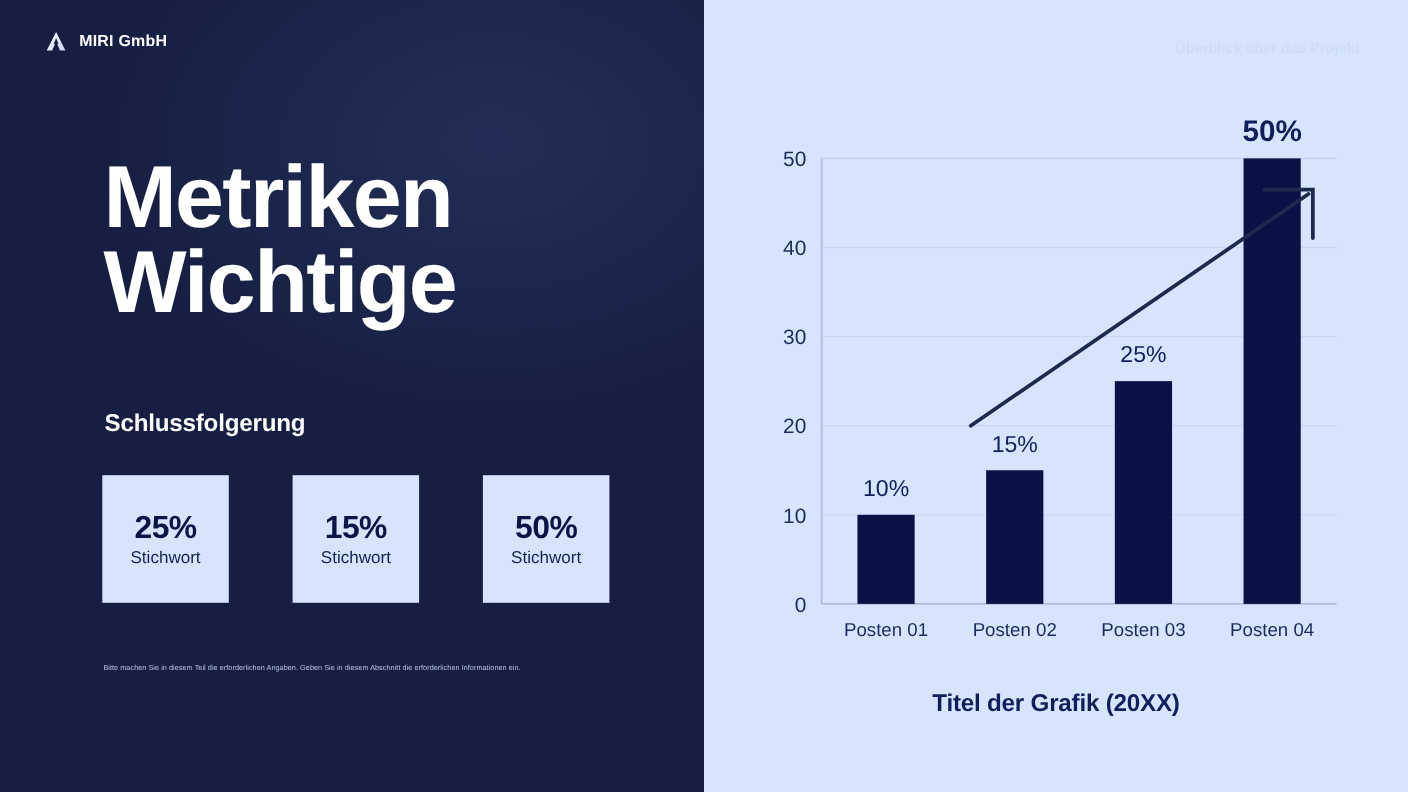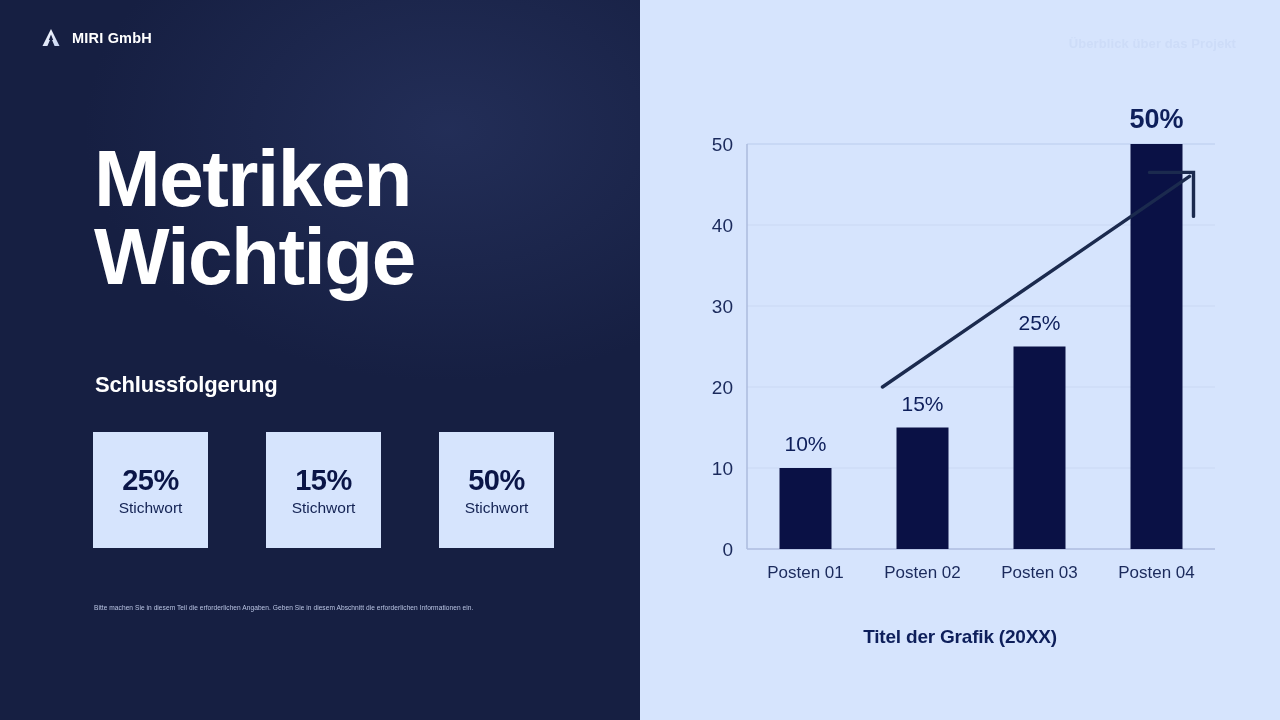--- a/index.html
+++ b/index.html
@@ -126,21 +126,21 @@
   .chart-svg {
     position: absolute;
     left: 0; top: 0;
   }
   .chart-title {
     position: absolute;
     left: 0; right: 0;
     top: 626px;
     text-align: center;
     color: #0e1f5b;
-    font-size: 19px;
+    font-size: 22px;
     font-weight: bold;
     letter-spacing: -0.2px;
   }
   .tick-label {
     fill: #1b2a5c;
     font-family: "Liberation Sans", sans-serif;
     font-size: 19px;
   }
   .cat-label {
     fill: #1b2a5c;

